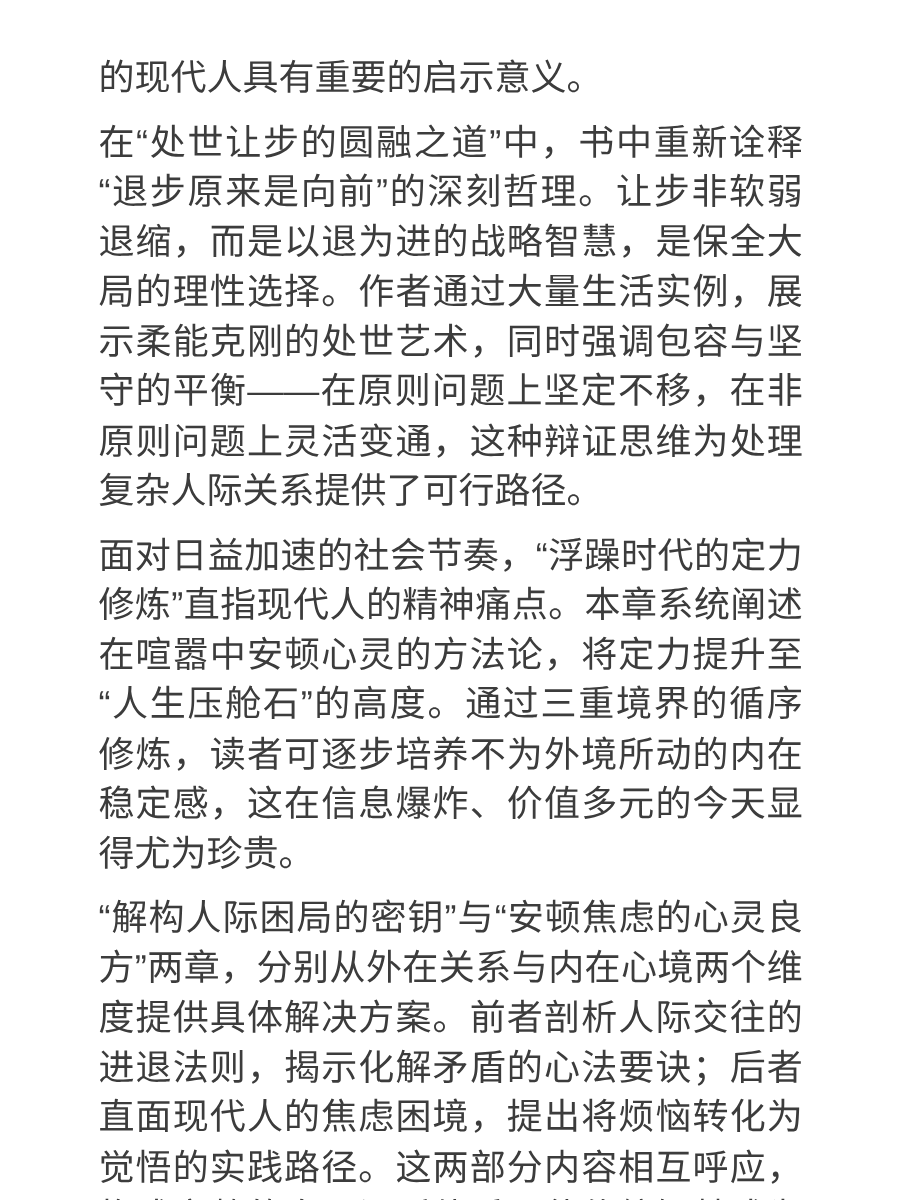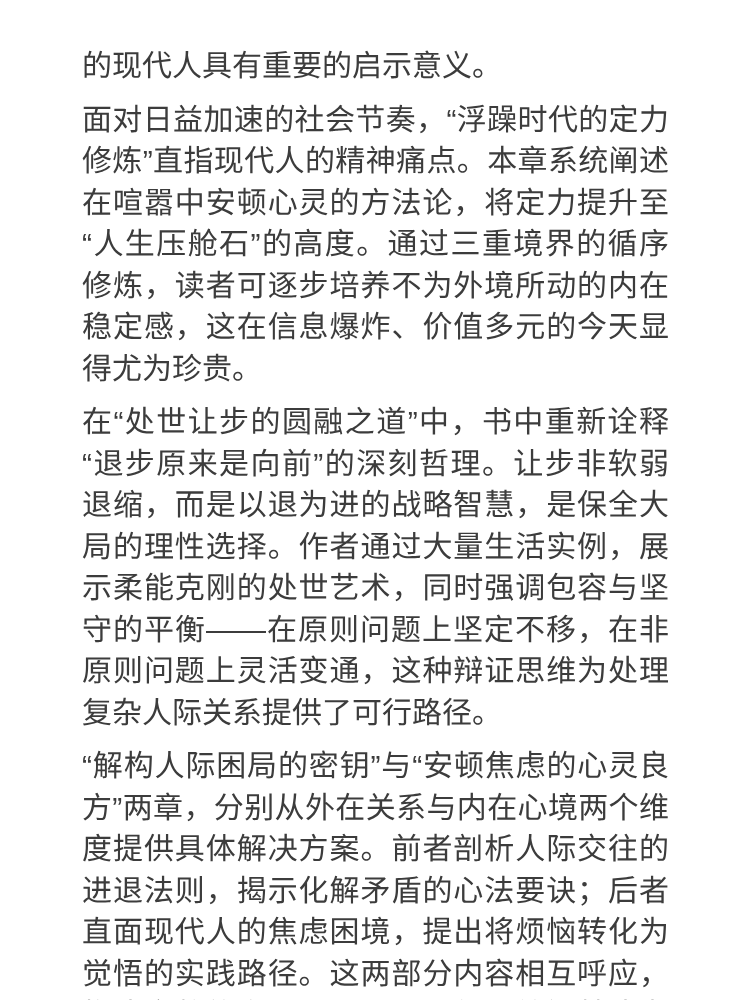--- a/index.html
+++ b/index.html
@@ -42,17 +42,17 @@
     letter-spacing: 0.5px;
     color: #454545;
   }
 </style>
 </head>
 <body>
 
 <div class="page">
   <div class="content">
     <p>的现代人具有重要的启示意义。</p>
+    <p>在“处世让步的圆融之道”中，书中重新诠释“退步原来是向前”的深刻哲理。让步非软弱退缩，而是以退为进的战略智慧，是保全大局的理性选择。作者通过大量生活实例，展示柔能克刚的处世艺术，同时强调包容与坚守的平衡——在原则问题上坚定不移，在非原则问题上灵活变通，这种辩证思维为处理复杂人际关系提供了可行路径。</p>
     <p>面对日益加速的社会节奏，“浮躁时代的定力修炼”直指现代人的精神痛点。本章系统阐述在喧嚣中安顿心灵的方法论，将定力提升至“人生压舱石”的高度。通过三重境界的循序修炼，读者可逐步培养不为外境所动的内在稳定感，这在信息爆炸、价值多元的今天显得尤为珍贵。</p>
-    <p>在“处世让步的圆融之道”中，书中重新诠释“退步原来是向前”的深刻哲理。让步非软弱退缩，而是以退为进的战略智慧，是保全大局的理性选择。作者通过大量生活实例，展示柔能克刚的处世艺术，同时强调包容与坚守的平衡——在原则问题上坚定不移，在非原则问题上灵活变通，这种辩证思维为处理复杂人际关系提供了可行路径。</p>
     <p>“解构人际困局的密钥”与“安顿焦虑的心灵良方”两章，分别从外在关系与内在心境两个维度提供具体解决方案。前者剖析人际交往的进退法则，揭示化解矛盾的心法要诀；后者直面现代人的焦虑困境，提出将烦恼转化为觉悟的实践路径。这两部分内容相互呼应，构成完整的身心调适体系，使传统智慧成为可操作的日常生活指南。</p>
   </div>
 </div>
 
 </body></html>

